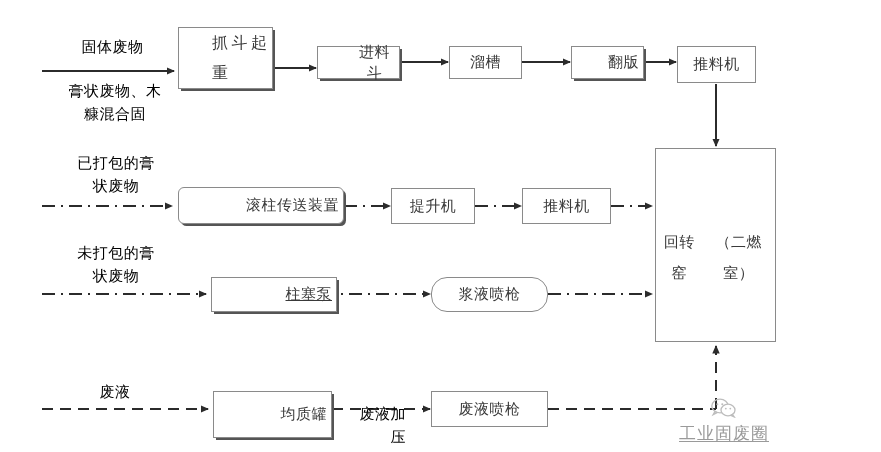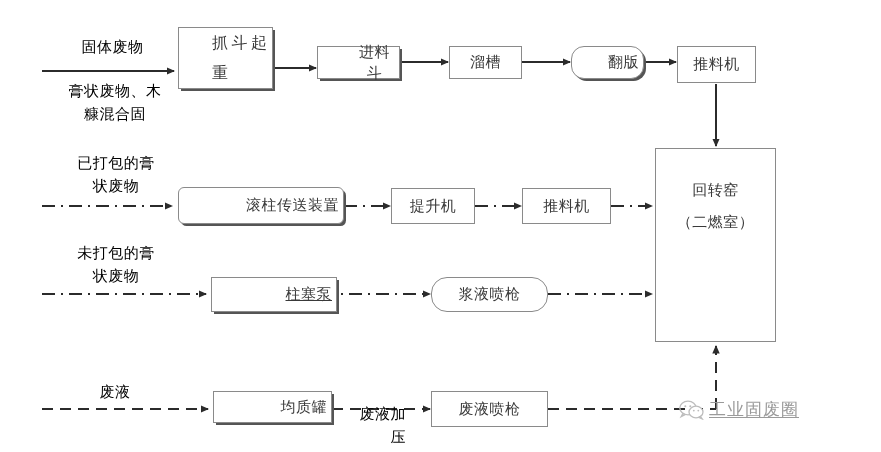--- a/index.html
+++ b/index.html
@@ -40,22 +40,21 @@
   .node.shadowed {
     box-shadow: 2.5px 2.5px 0 -0.5px #555;
     justify-content: flex-end;
   }
   .node .nlabel {
     display: block;
     padding: 0 4px;
     white-space: pre-line;
   }
   .node.kiln {
-    flex-direction: column;
-    justify-content: flex-start;
+    justify-content: center;
     padding-top: 26px;
     font-size: 15px;
   }
   .node.kiln .nlabel { line-height: 2.1; }
   .node.grab {
     font-size: 16px;
     line-height: 1.9;
     letter-spacing: 1px;
   }
   .node.grab .nlabel {
@@ -77,20 +76,21 @@
     margin-top: 40px;
   }
   .watermark {
     position: absolute;
     display: flex;
     align-items: center;
     gap: 4px;
     color: #9a9a9a;
     font-size: 17px;
     letter-spacing: 1px;
+    flex-direction: column;
   }
   .watermark .wm-text {
     text-decoration: underline;
     text-underline-offset: 2px;
   }
   .wechat-icon { display: block; }
 </style>
 </head>
 <body>
 
@@ -155,21 +155,21 @@
   </div>
 
   <div class="node shadowed" style="left:317px; top:46px; width:83px; height:33px;padding-left:32px;">
     <span class="nlabel">进料斗</span>
   </div>
 
   <div class="node" style="left:449px; top:46px; width:73px; height:33px;">
     <span class="nlabel">溜槽</span>
   </div>
 
-  <div class="node shadowed" style="left:571px; top:46px; width:73px; height:33px;border-radius:13px;">
+  <div class="node shadowed" style="left:571px; top:46px; width:73px; height:33px;">
     <span class="nlabel">翻版</span>
   </div>
 
   <div class="node" style="left:677px; top:46px; width:79px; height:37px;">
     <span class="nlabel">推料机</span>
   </div>
 
   <div class="node shadowed" style="left:178px; top:187px; width:166px; height:37px;border-radius:6px;">
     <span class="nlabel">滚柱传送装置</span>
   </div>
@@ -183,21 +183,21 @@
   </div>
 
   <div class="node shadowed" style="left:211px; top:277px; width:126px; height:35px;text-decoration:underline;">
     <span class="nlabel">柱塞泵</span>
   </div>
 
   <div class="node" style="left:431px; top:277px; width:117px; height:35px;border-radius:16px;">
     <span class="nlabel">浆液喷枪</span>
   </div>
 
-  <div class="node shadowed" style="left:213px; top:391px; width:119px; height:32px;">
+  <div class="node shadowed" style="left:213px; top:391px; width:119px; height:47px;">
     <span class="nlabel">均质罐</span>
   </div>
 
   <div class="node" style="left:431px; top:391px; width:117px; height:36px;">
     <span class="nlabel">废液喷枪</span>
   </div>
 
   <div class="node kiln" style="left:655px; top:148px; width:121px; height:194px;">
     <span class="nlabel">回转窑</span>
     <span class="nlabel">（二燃室）</span>

